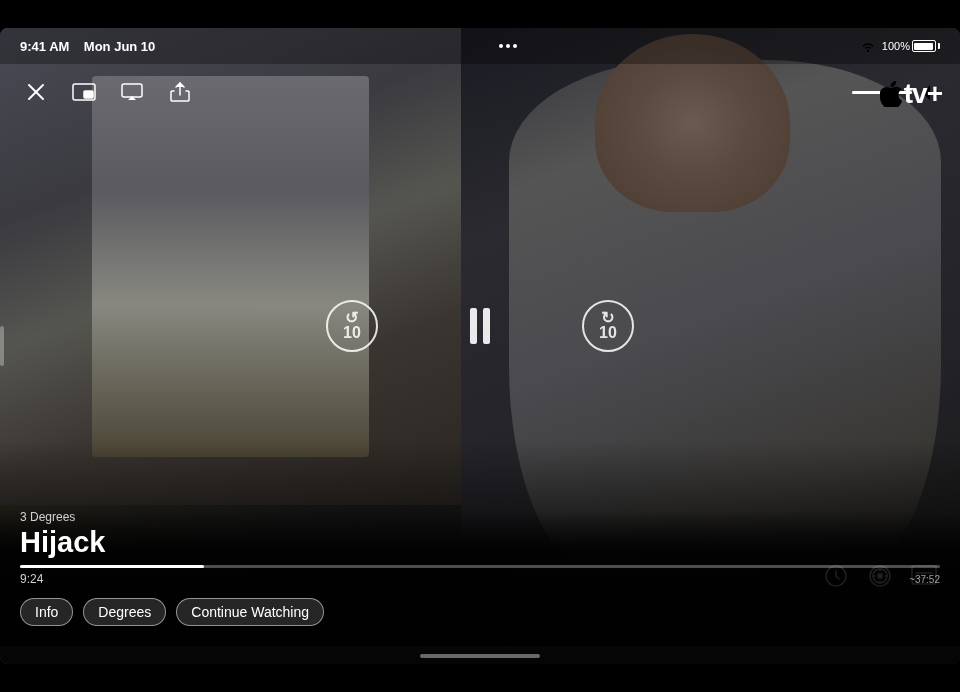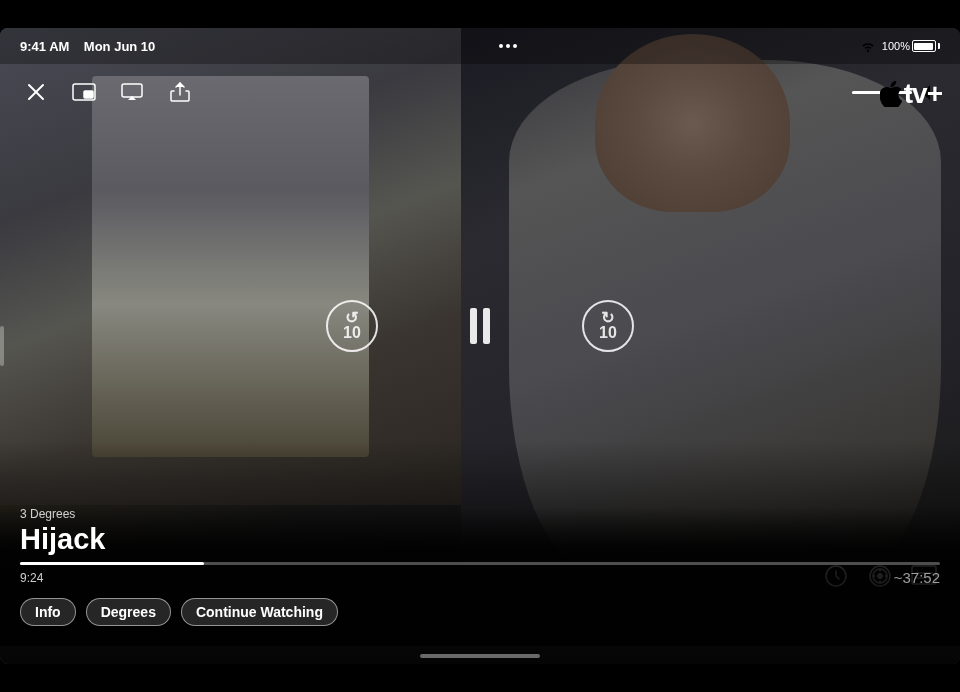--- a/index.html
+++ b/index.html
@@ -360,21 +360,21 @@
       margin-bottom: 12px;
     }
 
     .time-current {
       color: rgba(255,255,255,0.8);
       font-size: 12px;
     }
 
     .time-remaining {
       color: rgba(255,255,255,0.6);
-      font-size: 15px;
+      font-size: 10px;
     }
 
     
     .bottom-right-icons {
       position: absolute;
       bottom: 72px;
       right: 20px;
       display: flex;
       gap: 12px;
       align-items: center;
@@ -399,21 +399,21 @@
       gap: 10px;
       align-items: center;
     }
 
     .pill-btn {
       background: rgba(255,255,255,0.15);
       border: 1.5px solid rgba(255,255,255,0.5);
       border-radius: 16px;
       color: #fff;
       font-size: 14px;
-      font-weight: 700;
+      font-weight: 400;
       padding: 5px 14px;
       cursor: pointer;
       backdrop-filter: blur(4px);
     }
 
     
     .side-handle {
       position: absolute;
       left: 0;
       top: 50%;

